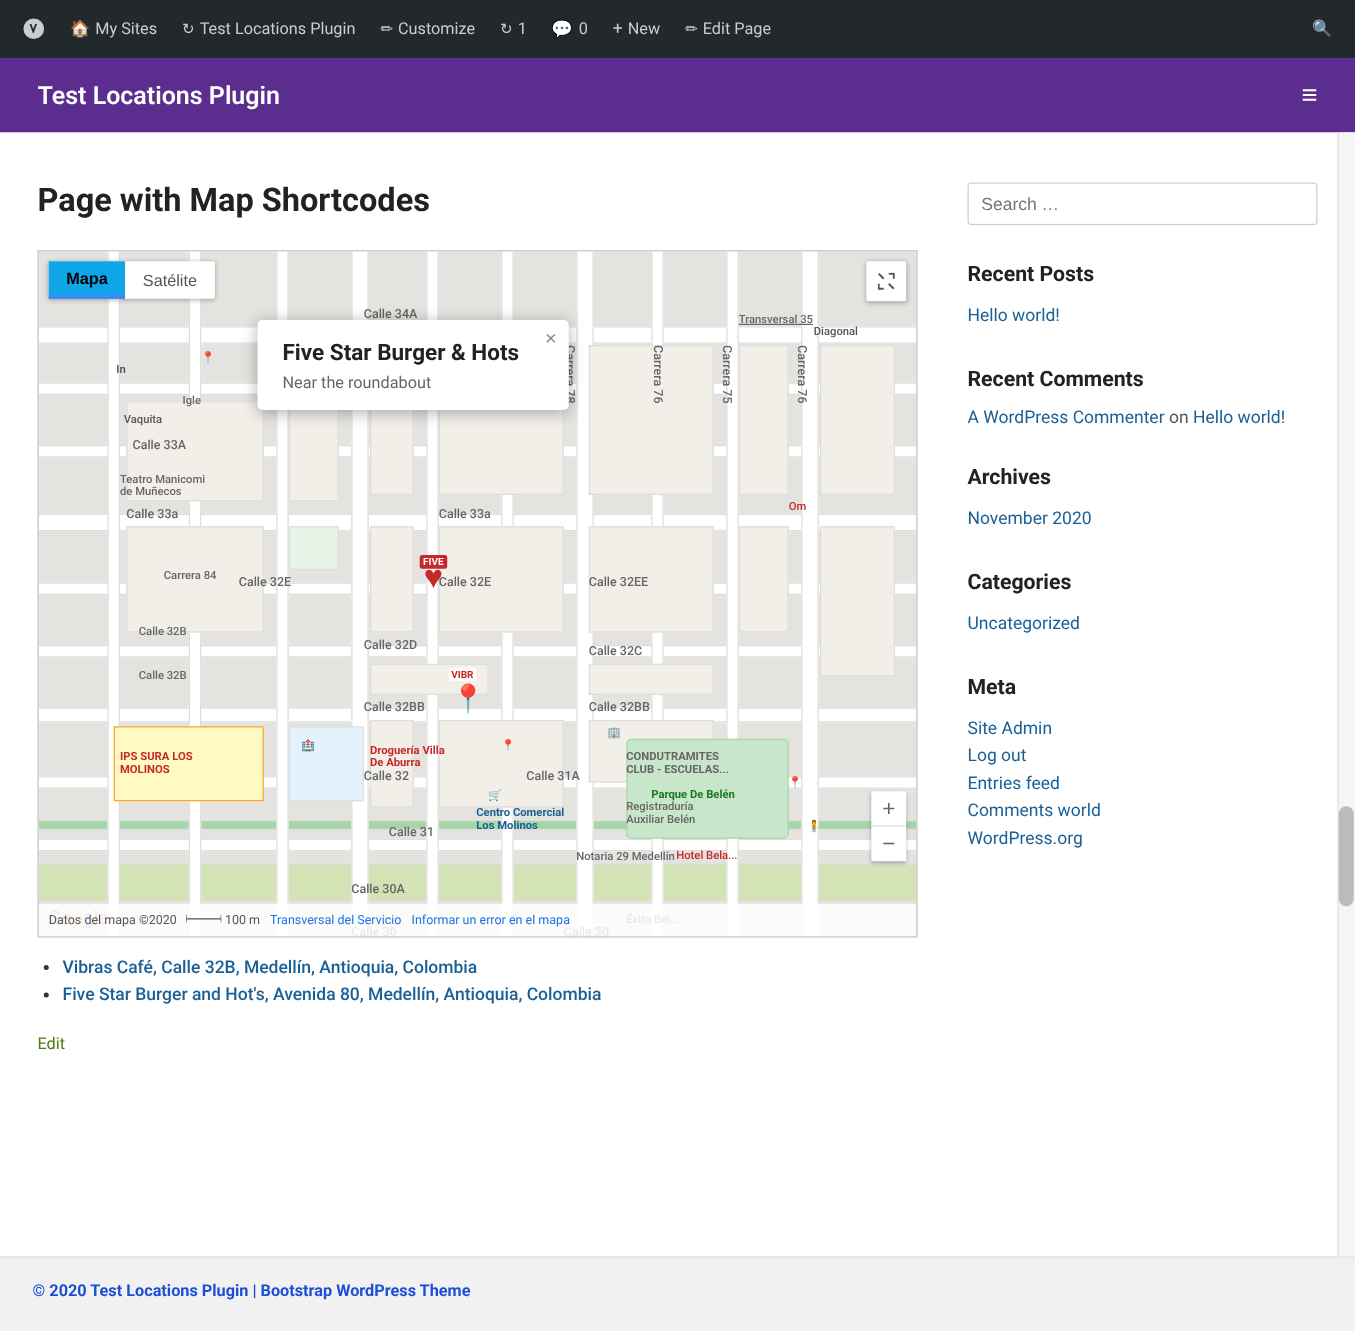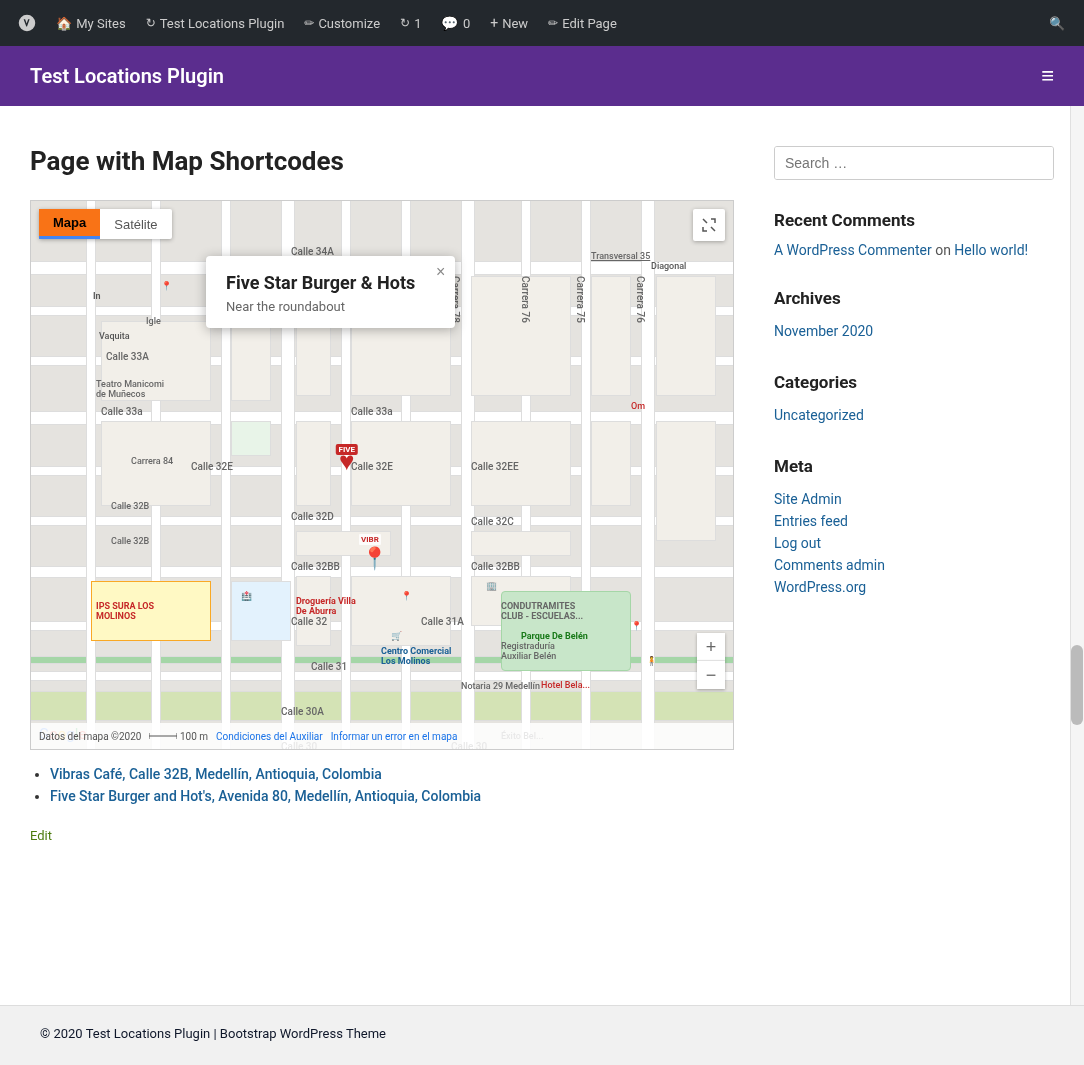--- a/index.html
+++ b/index.html
@@ -101,21 +101,21 @@
     }
     .map-tab {
       padding: 6px 14px;
       font-size: 13px;
       cursor: pointer;
       border: none;
       background: none;
       color: #555;
     }
     .map-tab.active {
-      background: #f97316;
+      background: #0ea5e9;
       font-weight: 600;
       color: #000;
       border-bottom: 3px solid #4285f4;
       text-align: right;
     }
 
     
     .map-expand {
       position: absolute;
       top: 8px;
@@ -361,23 +361,24 @@
     .sidebar-comment {
       font-size: 14px;
       color: #555;
     }
     .sidebar-comment a { color: #1a6096; text-decoration: none; }
 
     
     #site-footer {
       background: #f1f1f1;
       border-top: 1px solid #ddd;
-      padding: 20px 40px;
+      padding: 20px 26px;
       font-size: 13px;
-      color: #0f172a;
+      color: #1d4ed8;
+      font-weight: bold;
     }
 
     
     #main-wrapper { position: relative; }
     .scrollbar-track {
       position: absolute;
       right: 0;
       top: 0;
       bottom: 0;
       width: 14px;
@@ -598,21 +599,21 @@
       <div class="map-footer-bar">
         <span>Datos del mapa ©2020</span>
         <span>
           <svg width="28" height="8" viewBox="0 0 28 8">
               <line x1="0" y1="4" x2="28" y2="4" stroke="#555" stroke-width="1"></line>
               <line x1="0" y1="1" x2="0" y2="7" stroke="#555" stroke-width="1"></line>
               <line x1="28" y1="1" x2="28" y2="7" stroke="#555" stroke-width="1"></line>
             </svg>
           <span>100 m</span>
         </span>
-        <a href="#">Condiciones del Auxiliar</a>
+        <a href="#">Transversal del Servicio</a>
         <a href="#">Informar un error en el mapa</a>
       </div>
     </div>
 
     
     <ul class="location-list">
       <li>
         <a href="#">Vibras Café, Calle 32B, Medellín, Antioquia, Colombia</a>
       </li>
       <li>
@@ -624,20 +625,24 @@
   </main>
 
   <aside id="sidebar">
 
     <div class="sidebar-widget">
       <div class="sidebar-search">
         <input type="text" placeholder="Search …" style="">
       </div>
     </div>
 
+    <div class="sidebar-widget">
+      <h3 class="sidebar-widget-title">Recent Posts</h3>
+      <a href="#" class="sidebar-link">Hello world!</a>
+    </div>
 
     <div class="sidebar-widget">
       <h3 class="sidebar-widget-title">Recent Comments</h3>
       <div class="sidebar-comment">
         <a href="#">A WordPress Commenter</a>
         <span> on </span>
         <span> </span>
         <a href="#">Hello world!</a>
       </div>
     </div>
@@ -648,23 +653,23 @@
     </div>
 
     <div class="sidebar-widget">
       <h3 class="sidebar-widget-title">Categories</h3>
       <a href="#" class="sidebar-link">Uncategorized</a>
     </div>
 
     <div class="sidebar-widget">
       <h3 class="sidebar-widget-title">Meta</h3>
       <a href="#" class="sidebar-link">Site Admin</a>
+      <a href="#" class="sidebar-link">Log out</a>
       <a href="#" class="sidebar-link">Entries feed</a>
-      <a href="#" class="sidebar-link">Log out</a>
-      <a href="#" class="sidebar-link">Comments admin</a>
+      <a href="#" class="sidebar-link">Comments world</a>
       <a href="#" class="sidebar-link">WordPress.org</a>
     </div>
   </aside>
 
   <div class="scrollbar-track">
     <div class="scrollbar-thumb"></div>
   </div>
 </div>
 
 <footer id="site-footer">

